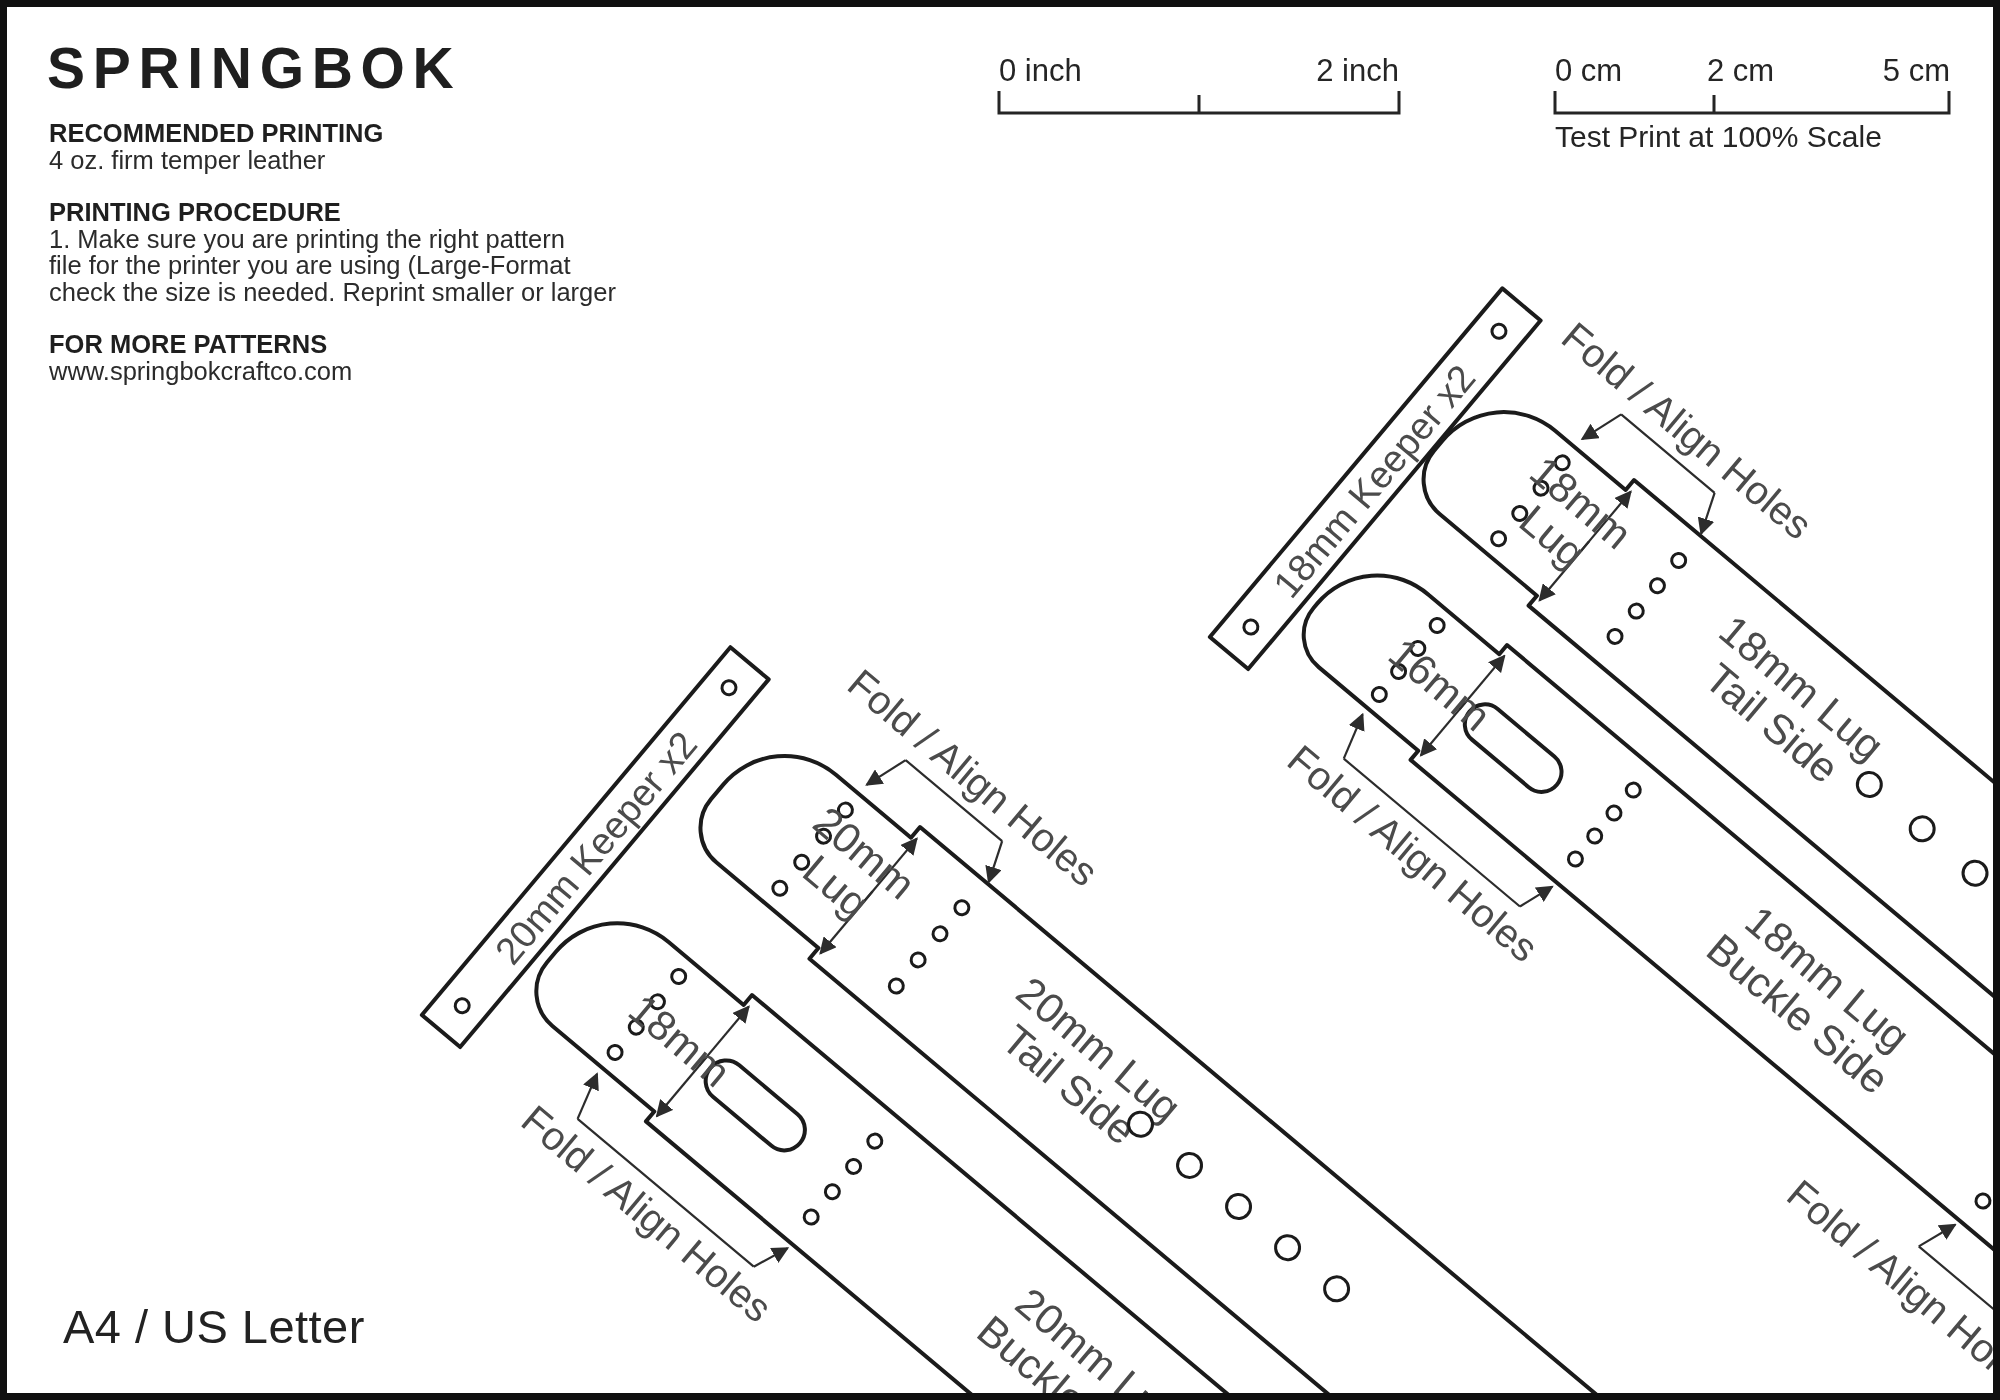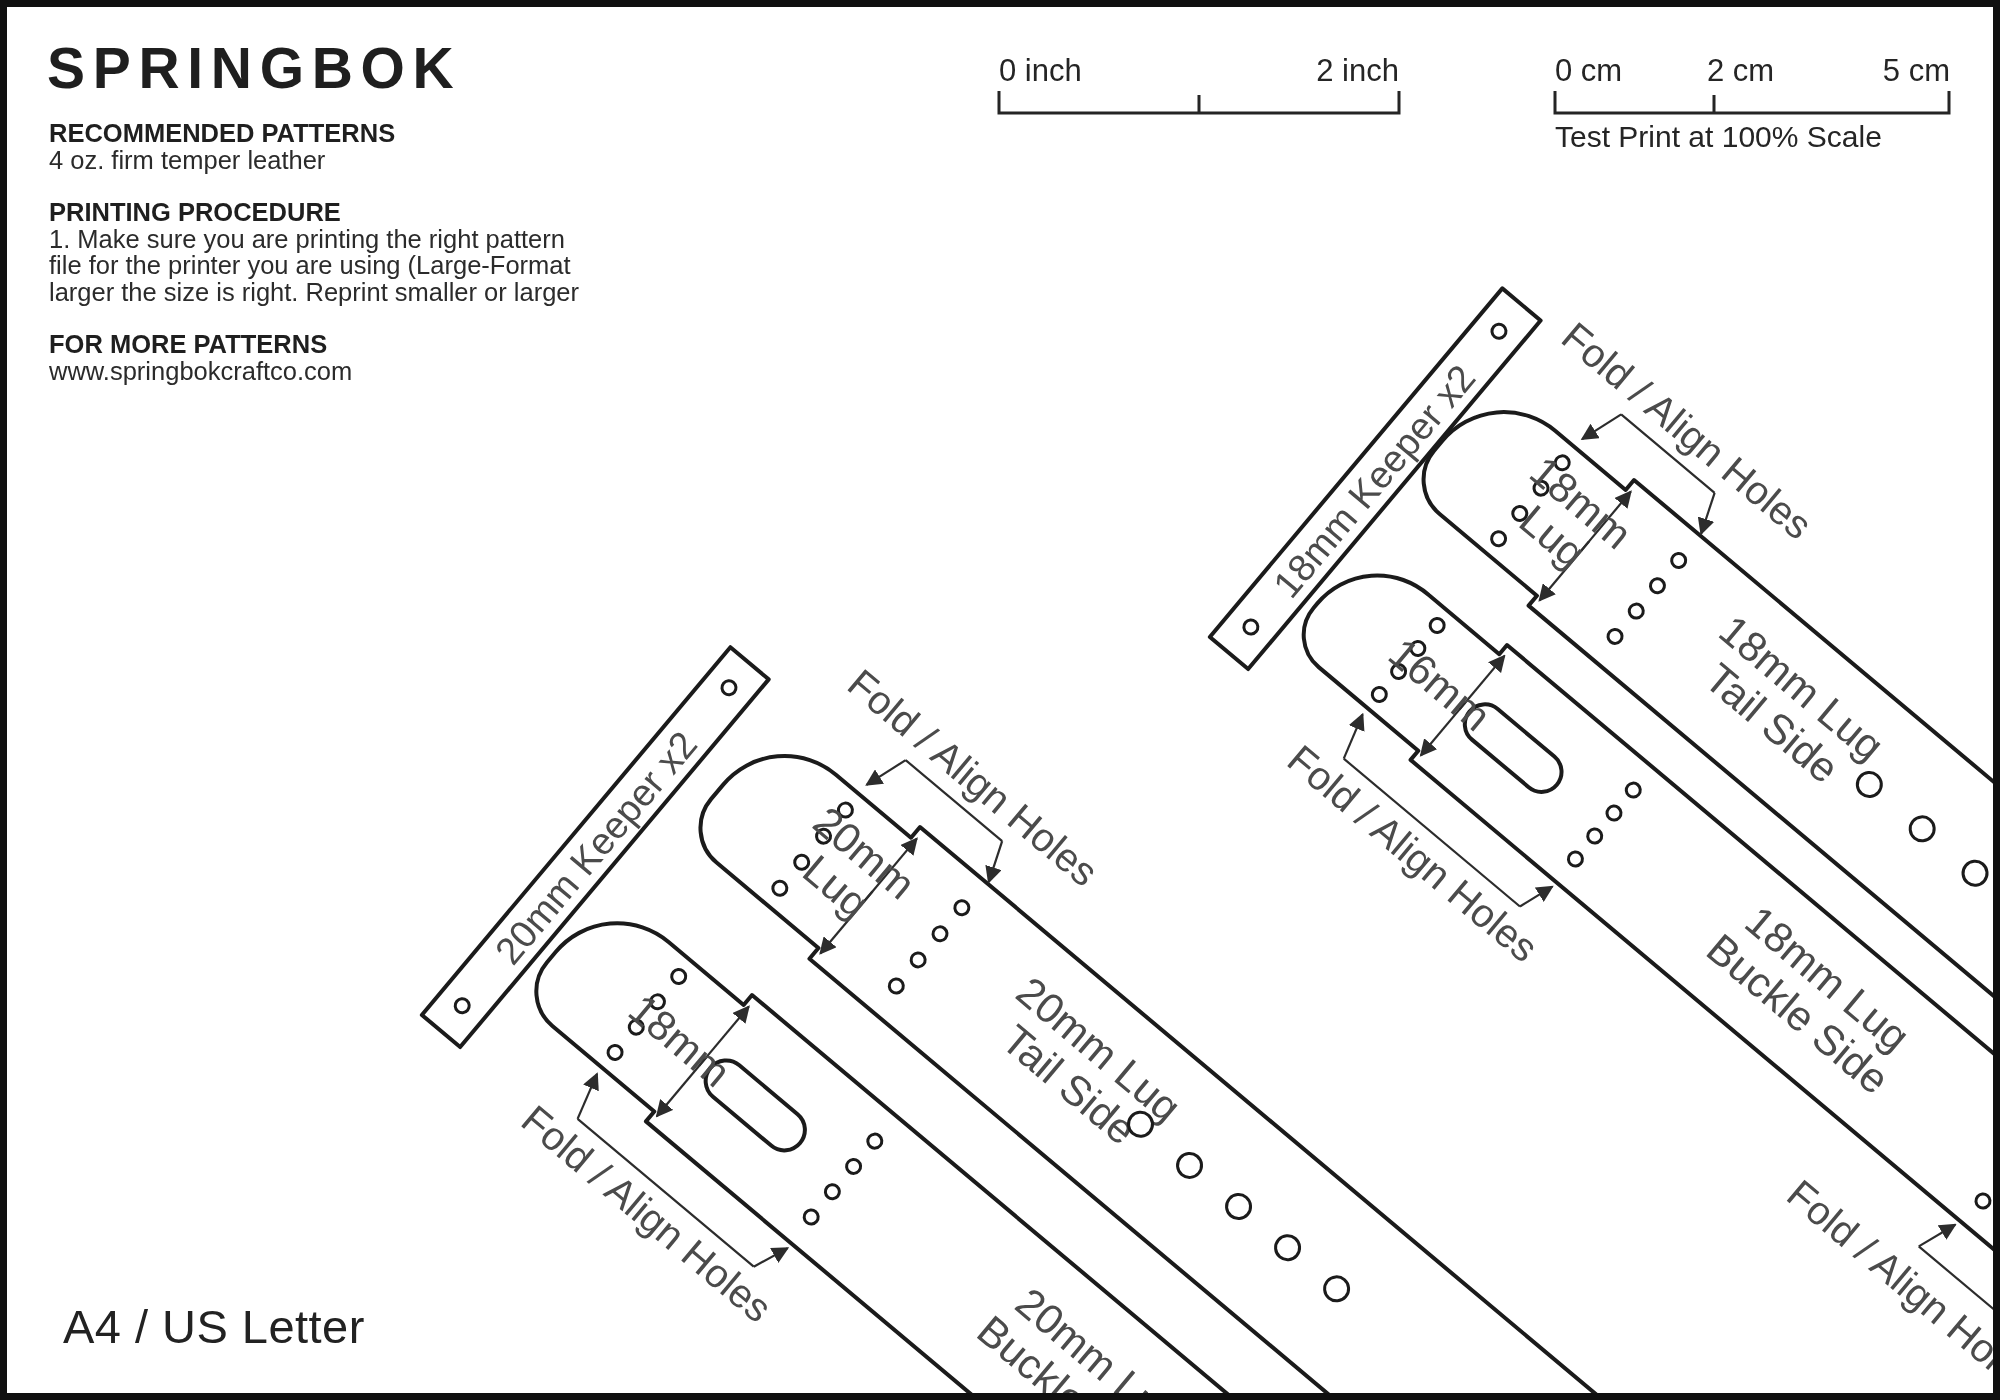--- a/index.html
+++ b/index.html
@@ -39,27 +39,27 @@
   .rnote{font-size:30px; fill:#252525;}
 </style>
 </head>
 <body>
 
 <div id="page">
 
   <div class="brand">SPRINGBOK</div>
 
   <div class="info">
-    <div class="h">RECOMMENDED PATTERNS</div>
+    <div class="h">RECOMMENDED PRINTING</div>
     <div>4 oz. firm temper leather</div>
     <div class="sp"></div>
     <div class="h">PRINTING PROCEDURE</div>
     <div>1. Make sure you are printing the right pattern</div>
     <div>file for the printer you are using (Large-Format</div>
-    <div>larger the size is right. Reprint smaller or larger</div>
+    <div>check the size is needed. Reprint smaller or larger</div>
     <div class="sp"></div>
     <div class="h">FOR MORE PATTERNS</div>
     <div>www.springbokcraftco.com</div>
   </div>
 
   <div class="pagesize">A4 / US Letter</div>
 
   <svg width="2000" height="1400" viewBox="0 0 2000 1400">
     <defs>
       <marker id="arw" viewBox="0 0 10 10" refX="9" refY="5" markerWidth="17" markerHeight="17" orient="auto" markerUnits="userSpaceOnUse">

